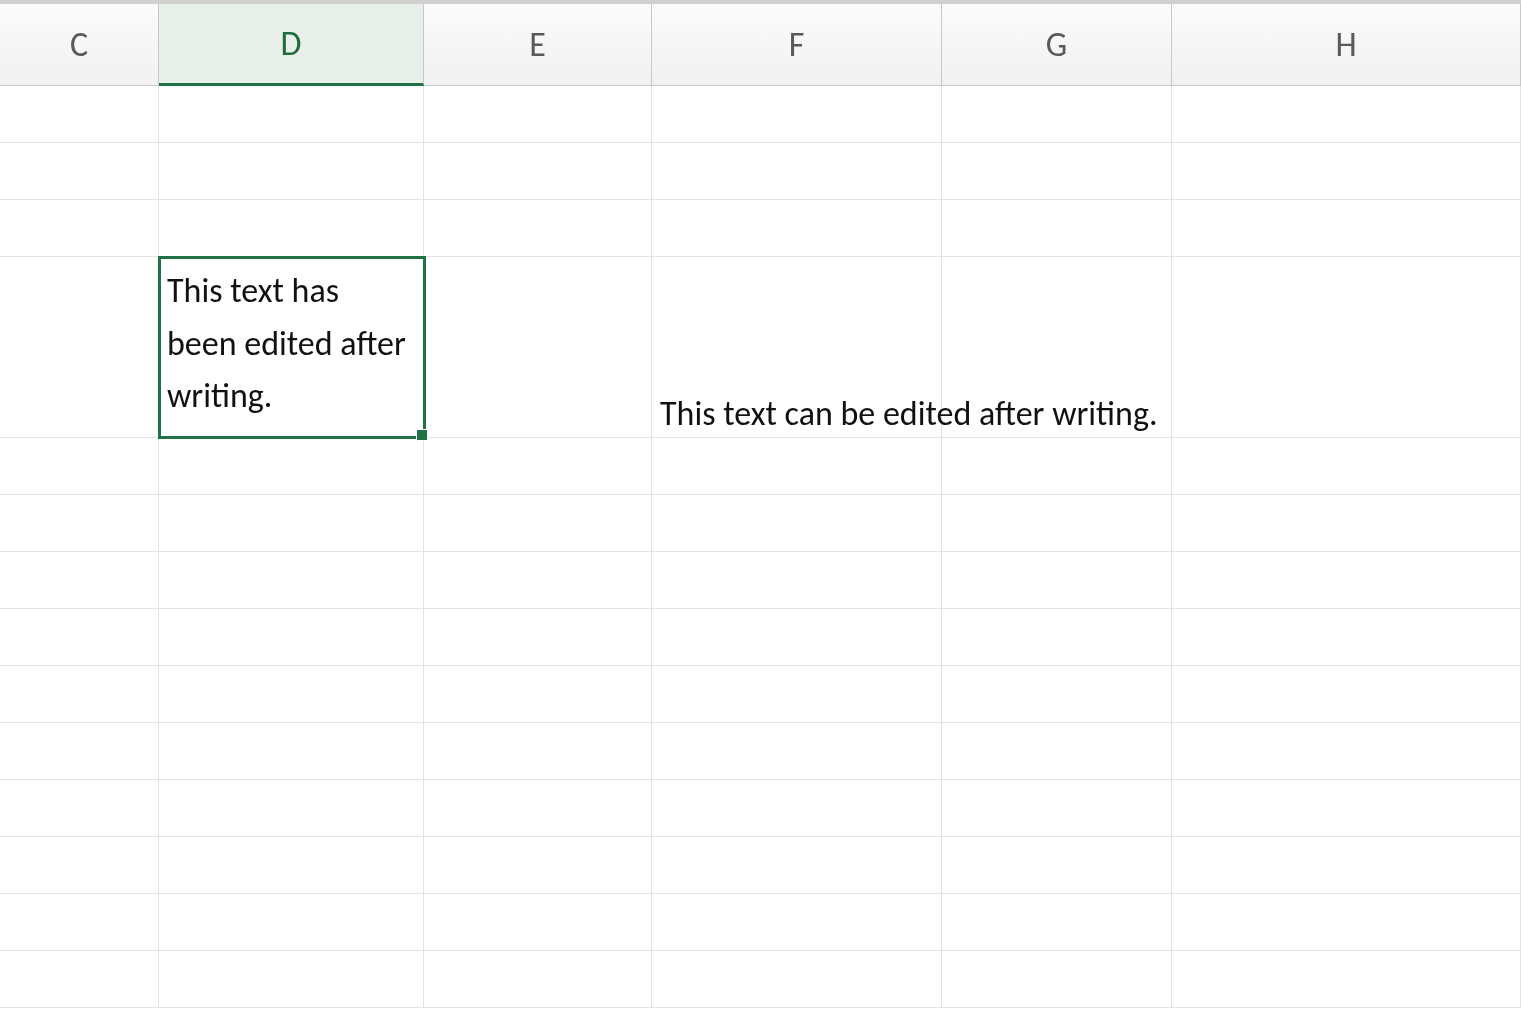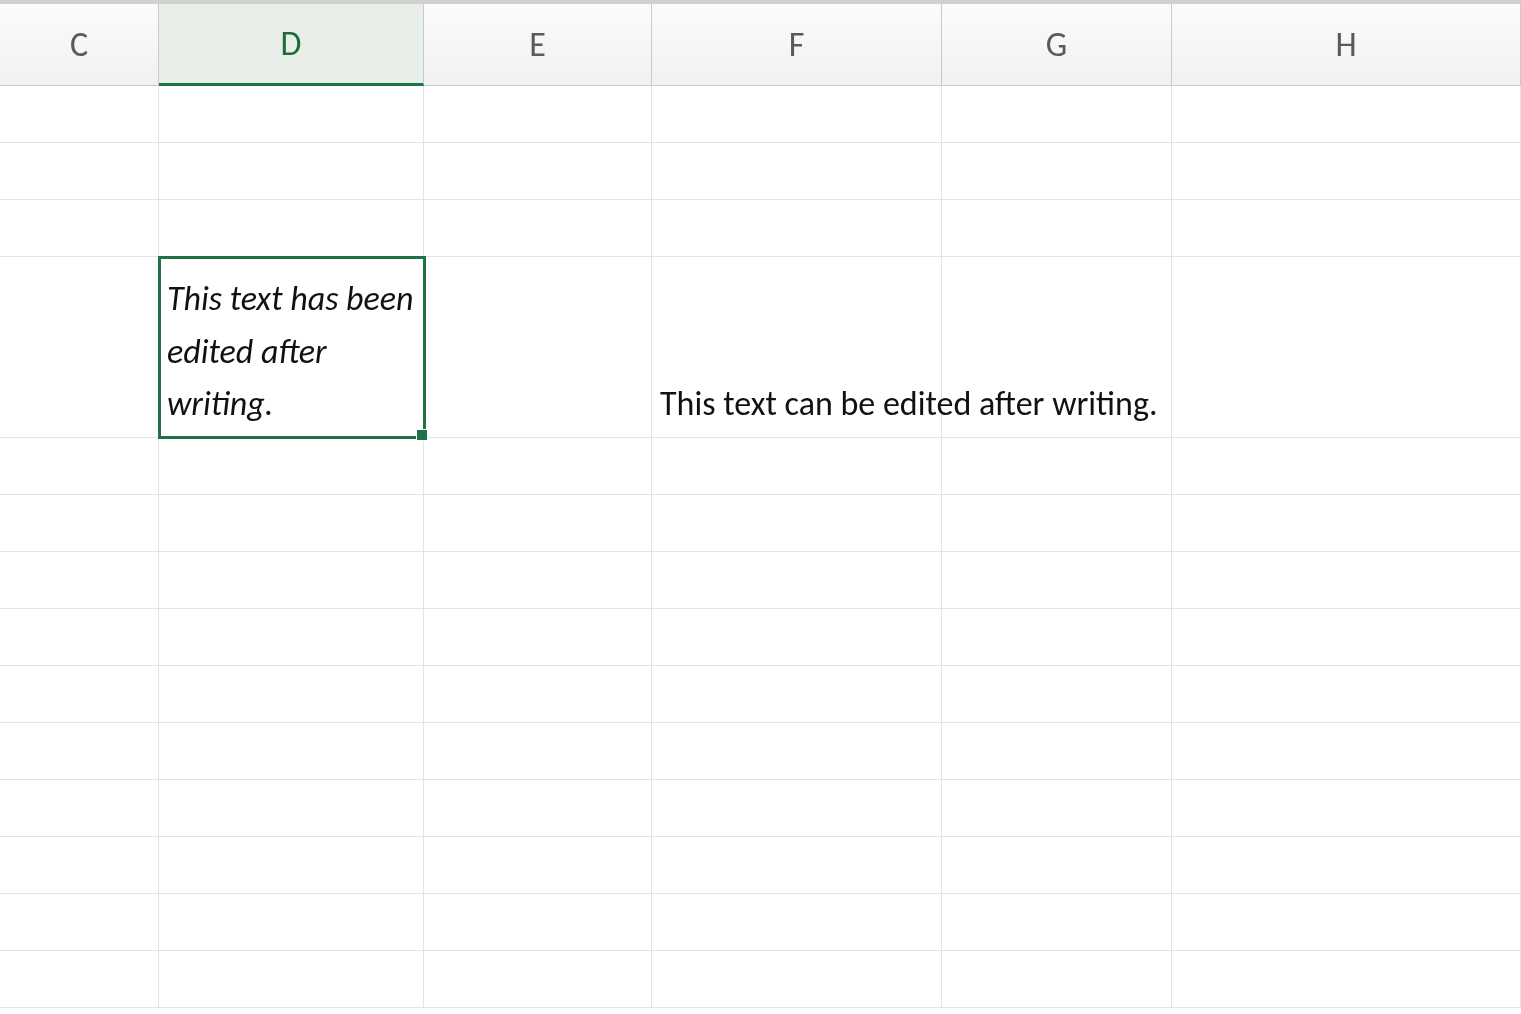--- a/index.html
+++ b/index.html
@@ -63,23 +63,22 @@
     padding: 0 8px;
     display: flex;
     align-items: flex-end;
     line-height: 1.25;
     white-space: nowrap;
     background: #ffffff;
   }
   .cell.wrap {
     white-space: normal;
     align-items: flex-start;
-    padding-top: 16px;
+    padding-top: 8px;
     line-height: 1.55;
-    font-style: italic;
   }
   .cell.overflow-text {
     overflow: visible;
     z-index: 2;
     position: relative;
   }
 
   
   .selection-box {
     position: absolute;
@@ -151,21 +150,21 @@
       <div class="cell w-e"></div>
       <div class="cell w-f"></div>
       <div class="cell w-g"></div>
       <div class="cell w-h"></div>
     </div>
 
     <div class="row h-big" style="position:relative;">
       <div class="cell w-c"></div>
       <div class="cell w-d wrap">This text has been edited after writing.</div>
       <div class="cell w-e"></div>
-      <div class="cell w-f overflow-text" style="align-items:flex-end; padding-bottom:12px;">This text can be edited after writing.</div>
+      <div class="cell w-f overflow-text" style="align-items:flex-end; padding-bottom:2px;">This text can be edited after writing.</div>
       <div class="cell w-g" style="z-index:1;"></div>
       <div class="cell w-h" style="z-index:1;"></div>
 
       <div class="selection-box" style="left:158px; top:-1px; width:268px; height:183px;">
         <div class="fill-handle"></div>
       </div>
     </div>
 
     <div class="row h-small">
       <div class="cell w-c"></div>

